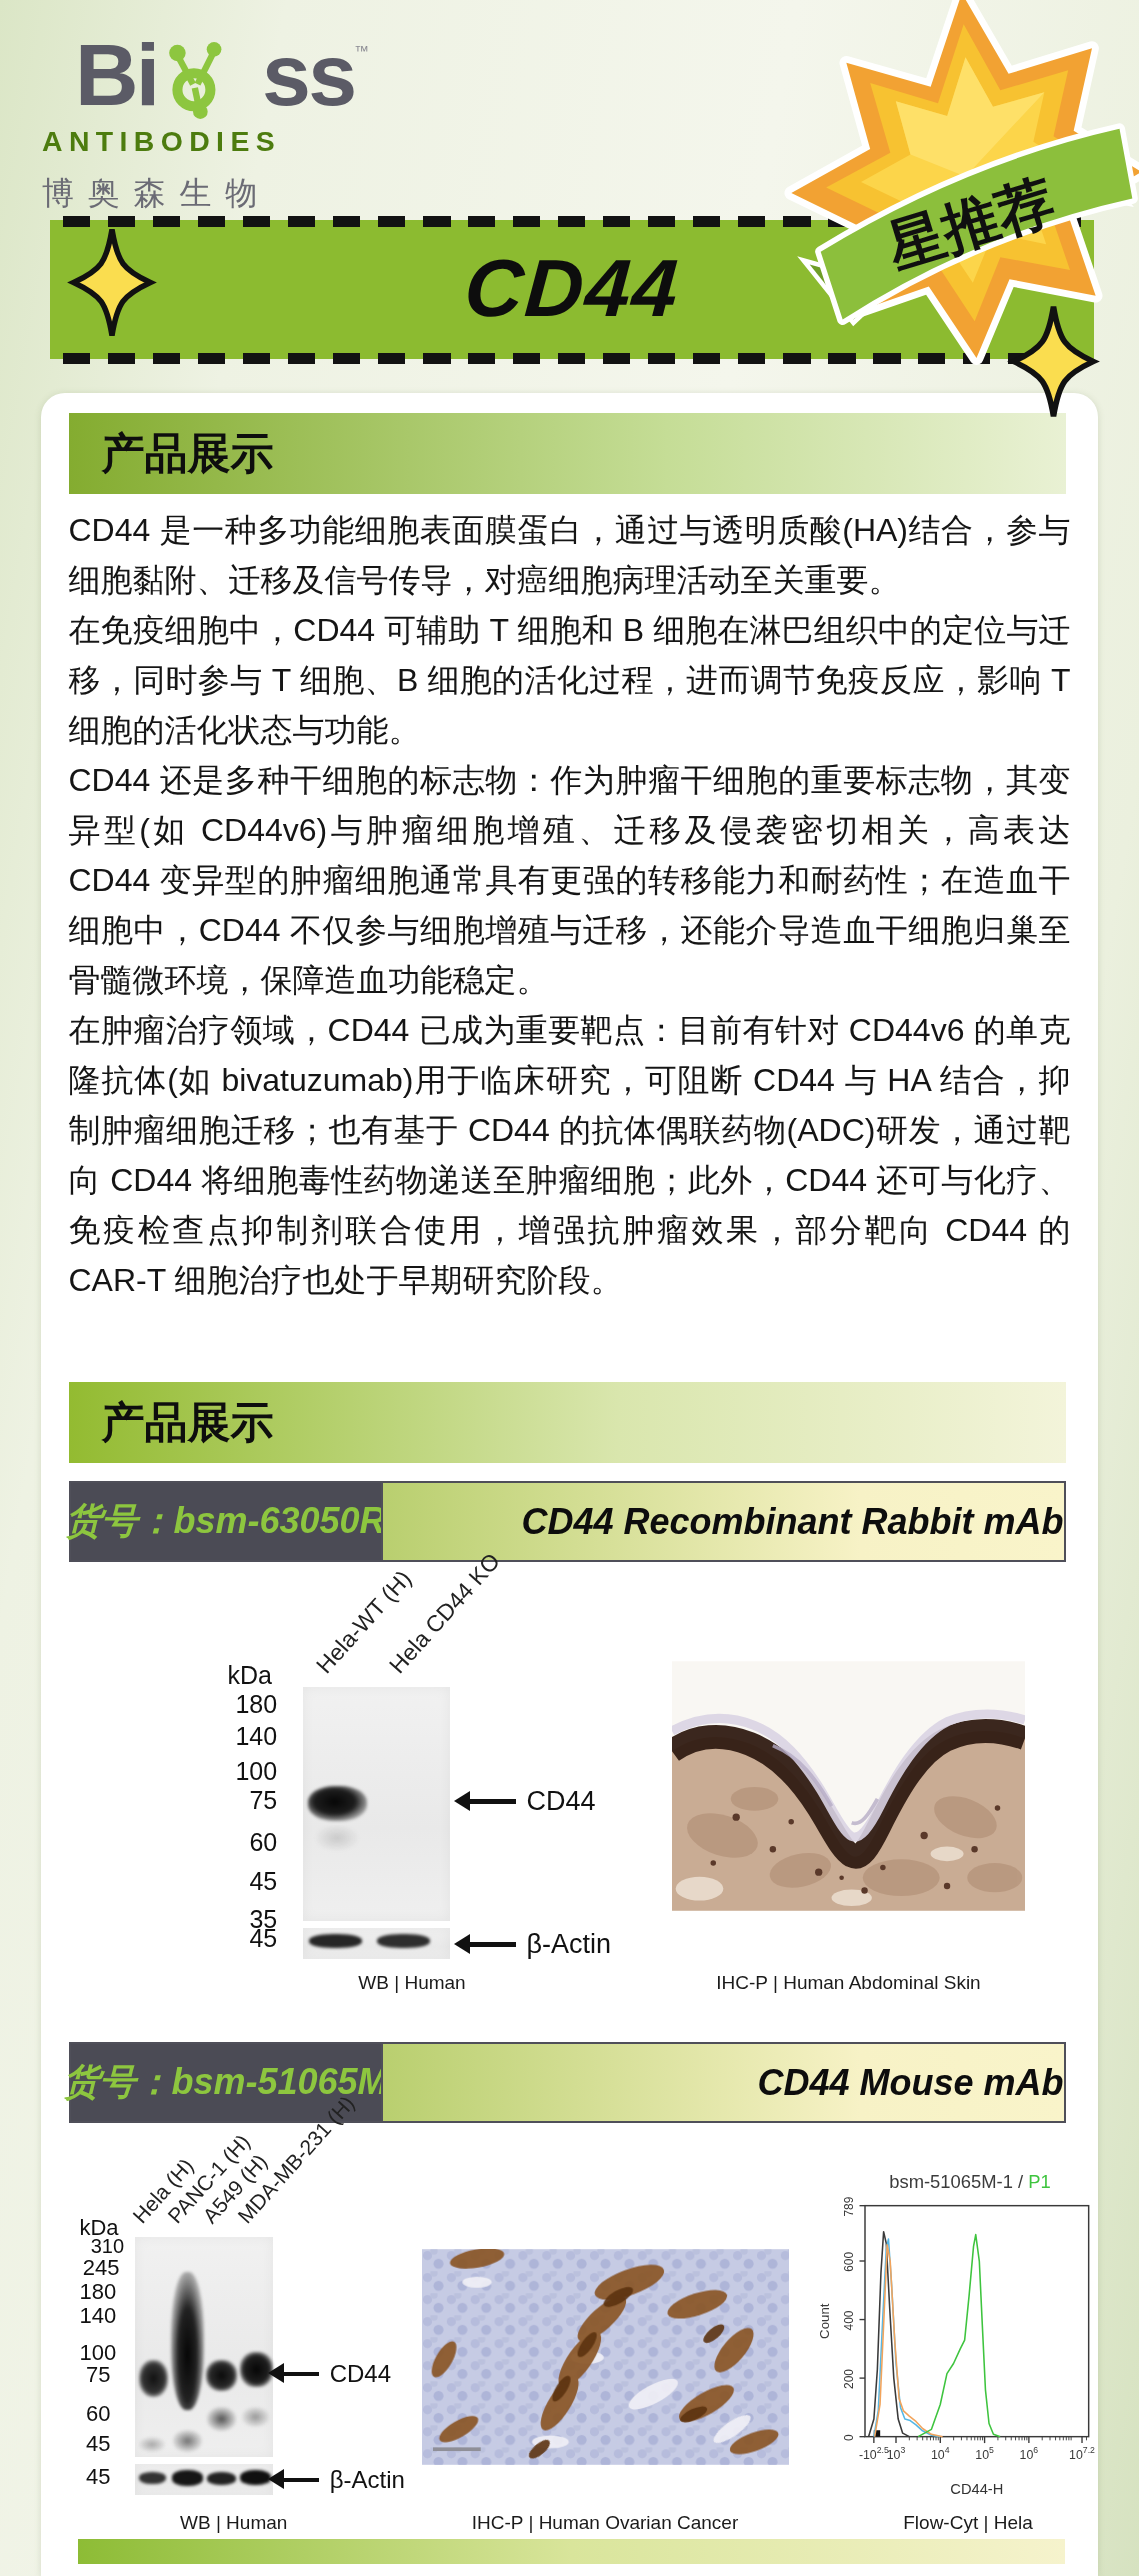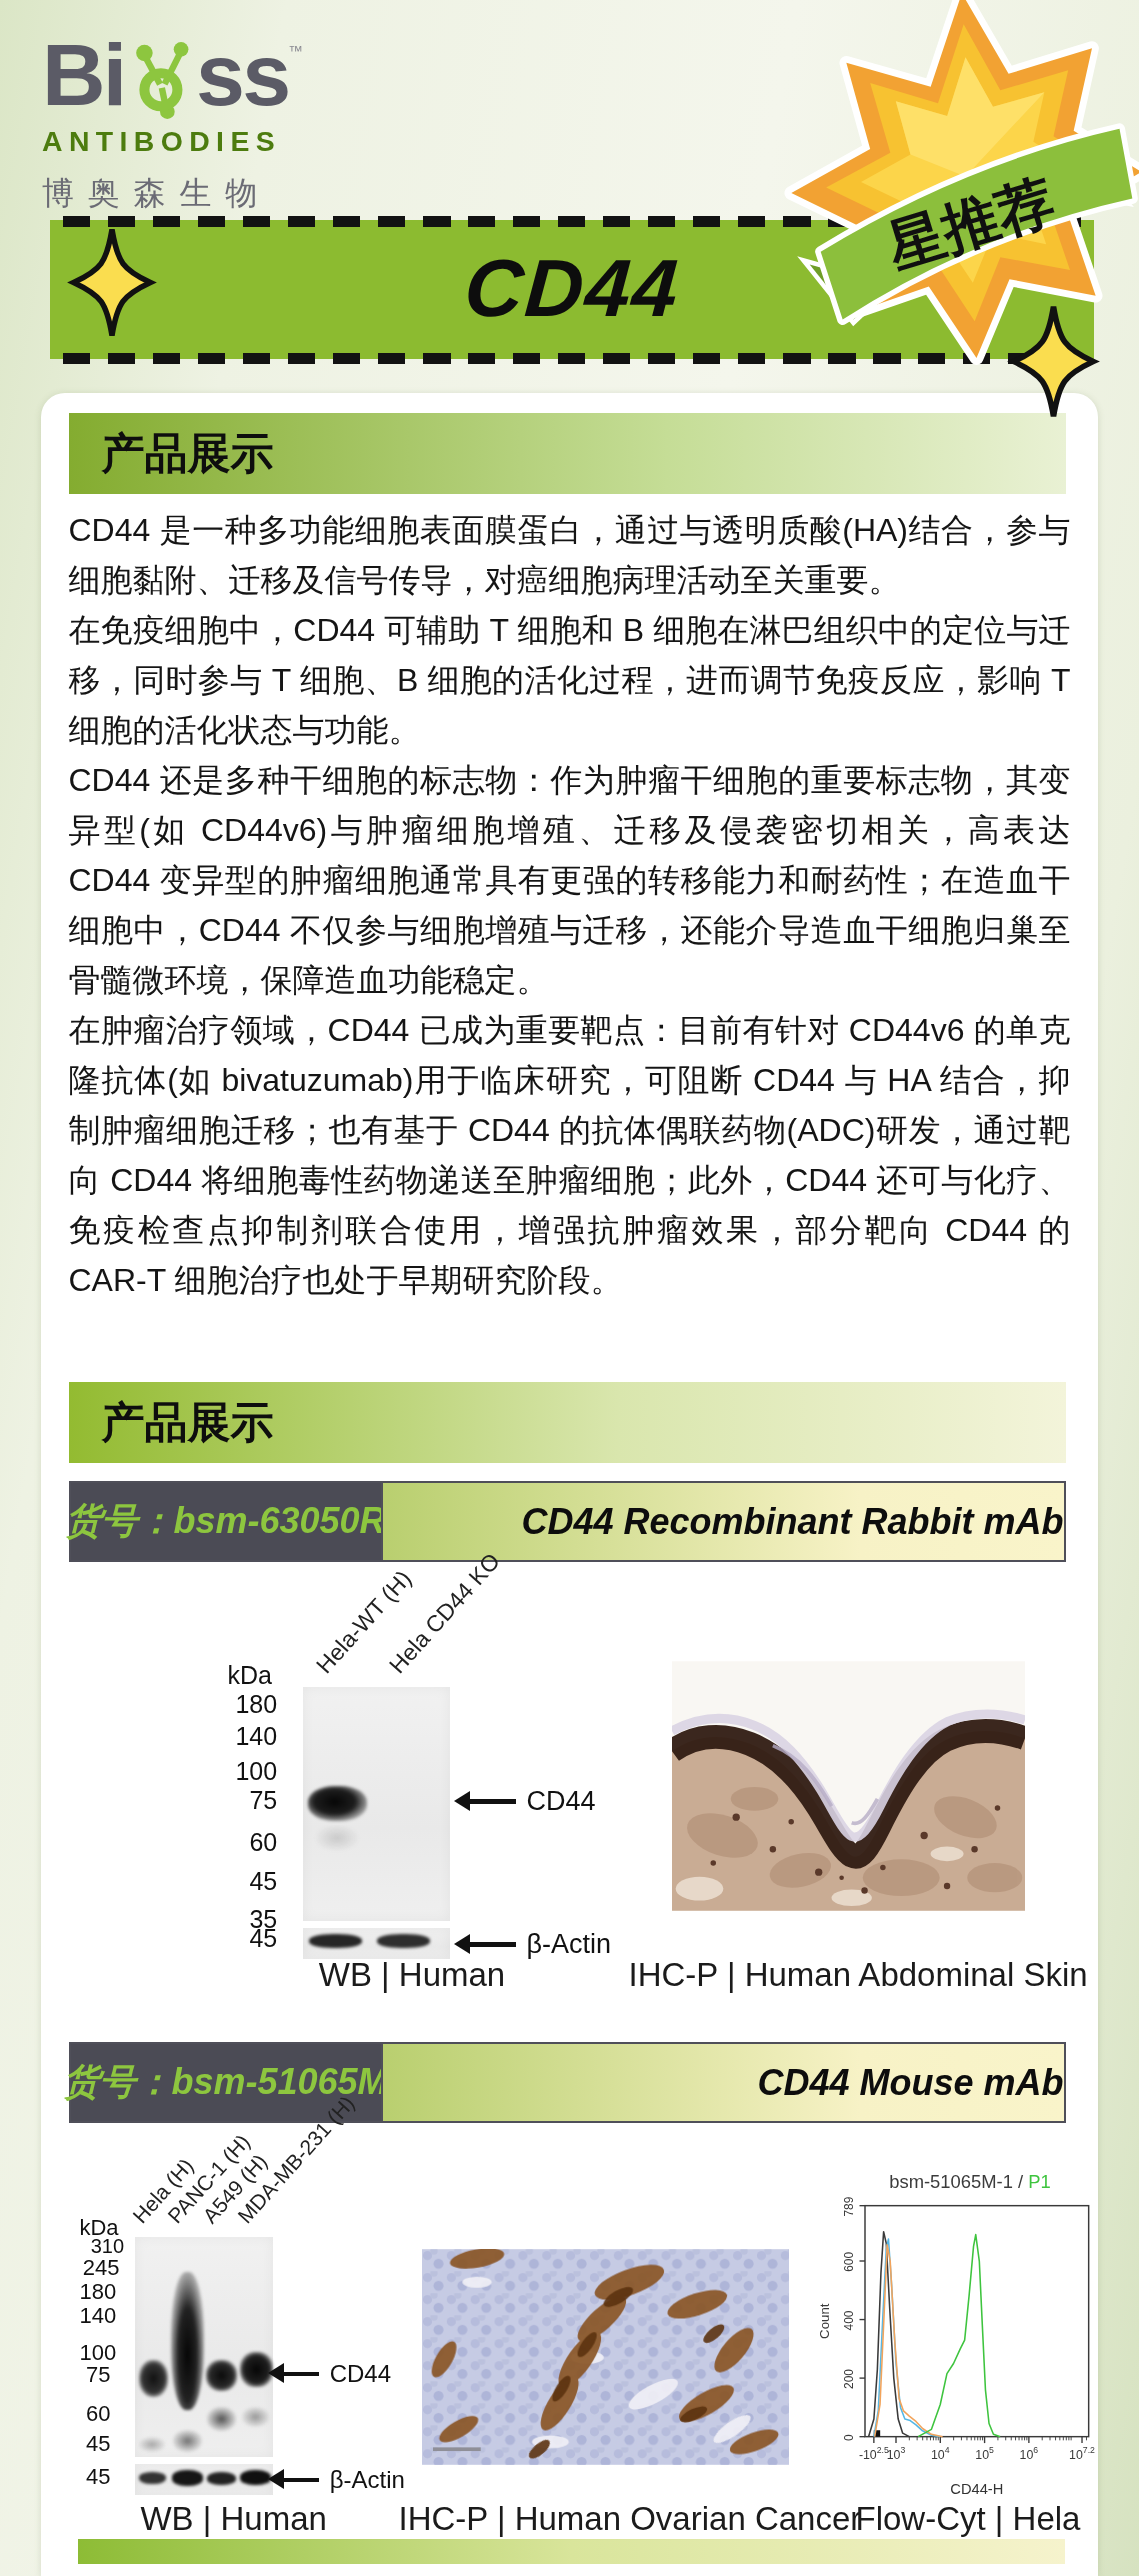--- a/index.html
+++ b/index.html
@@ -4,21 +4,21 @@
 <style>
   html,body{margin:0;padding:0;}
   body{width:1140px;height:2576px;position:relative;overflow:hidden;
        font-family:"Liberation Sans","DejaVu Sans",sans-serif;
        background:linear-gradient(100deg,#dbe6c6 0%,#eef2e3 18%,#f4f6ec 50%,#ebf0de 80%,#d6e2c0 100%);}
   .abs{position:absolute;}
 
   
   .logo{left:42px;top:31px;width:294px;}
   .logo-row1{display:flex;align-items:flex-end;line-height:1;}
-  .logo-bi,.logo-ss{font-size:88px;font-weight:bold;color:#5b5b66;letter-spacing:-2.8px;}
+  .logo-bi,.logo-ss{font-size:88px;font-weight:bold;color:#5b5b66;letter-spacing:-2.8px;margin-left:33px;}
   .logo-o{width:68px;height:88px;position:relative;margin:0 1.8px;}
   .logo-tm{font-size:14.7px;color:#8a8a92;align-self:flex-start;margin-top:13px;}
   .logo-sub{font-size:28.4px;color:#4d7c0f;letter-spacing:6.4px;font-weight:700;margin-top:5.5px;}
   .logo-cn{font-size:32px;color:#6b6b75;letter-spacing:13.8px;margin-top:14.7px;font-weight:500;}
 
   
   .badge{left:782px;top:-16.5px;width:367px;height:385px;z-index:6;}
 
   
   .banner{left:50px;top:220px;width:1044px;height:139px;background:#8cbb30;z-index:2;}
@@ -48,21 +48,21 @@
         border:2.8px solid #4f4f59;box-sizing:border-box;font-style:italic;}
   .codebox{width:310px;flex:none;background:#4b4b55;display:flex;align-items:center;justify-content:center;}
   .codebox span{font-size:36px;font-weight:800;color:#8dc63f;white-space:nowrap;}
   .namebox{flex:1;background:linear-gradient(90deg,#b9cf6f,#f7f2c6 70%,#f9f4ca);
         display:flex;align-items:center;justify-content:flex-end;border-left:2.8px solid #4f4f59;}
   .namebox span{font-size:36px;font-weight:800;color:#0d0d0d;}
 
   
   .figrow{position:absolute;left:27.5px;width:997px;}
   .figcol{position:absolute;display:flex;flex-direction:column;}
-  .figcap{font-size:33px;color:#1b1b1b;text-align:center;white-space:nowrap;}
+  .figcap{font-size:19px;color:#1b1b1b;text-align:center;white-space:nowrap;}
 
   .wbwrap{position:relative;}
   .gel{position:absolute;background:linear-gradient(180deg,#f1f1f1,#e9e9e9 60%,#efefef);
        box-shadow:inset 0 0 13px rgba(0,0,0,.05);}
   .lanelab{position:absolute;transform-origin:left bottom;transform:rotate(-48deg);
        font-size:23px;color:#222;white-space:nowrap;}
   .kda{position:absolute;font-size:25px;color:#111;}
   .mk{position:absolute;font-size:25px;color:#111;text-align:right;}
   .band{position:absolute;border-radius:45%;filter:blur(1.8px);}
   .arrowlab{position:absolute;display:flex;align-items:center;gap:11px;}

